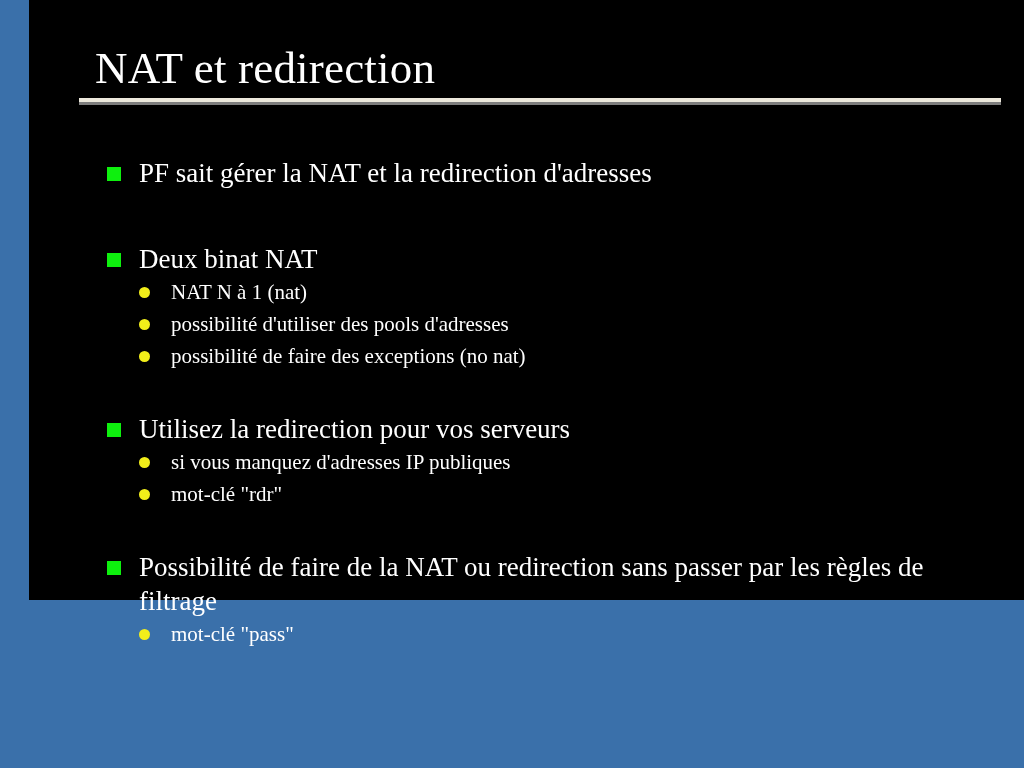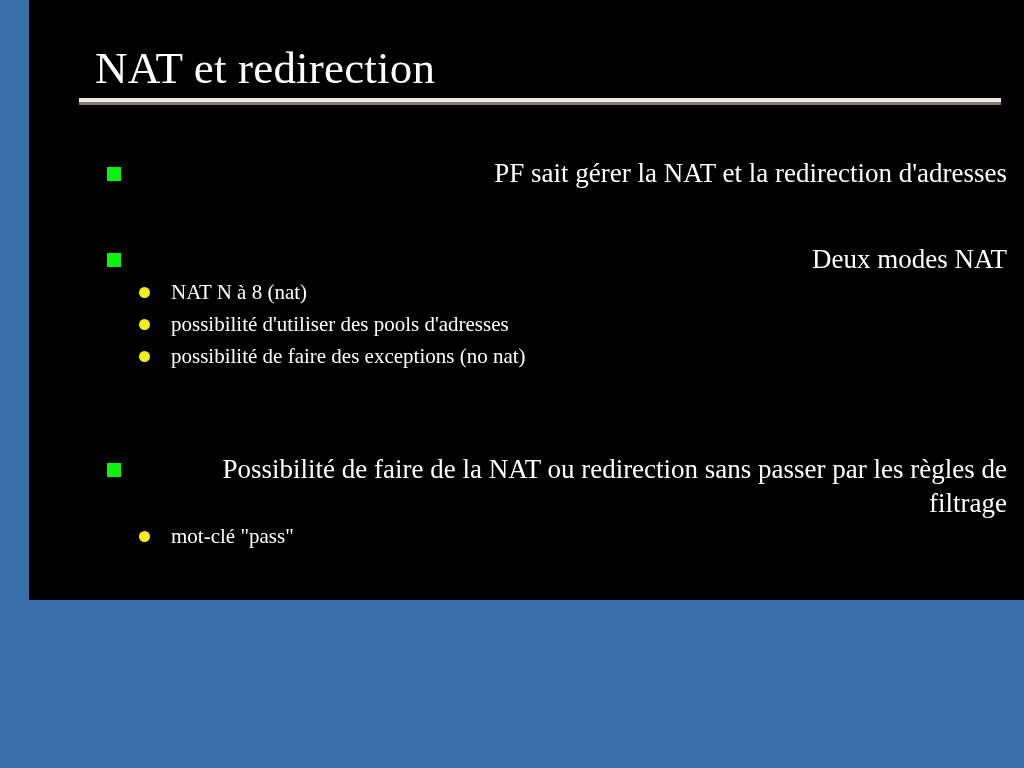--- a/index.html
+++ b/index.html
@@ -78,21 +78,20 @@
     position: absolute;
     left: 0px;
     top: 11px;
     width: 14px;
     height: 14px;
     background: #0ef00e;
     display: block;
   }
   .l1 .l1-text {
     display: block;
-    text-align: right;
   }
 
   
   .l2 {
     position: relative;
     padding-left: 64px;
     font-size: 21px;
     line-height: 32px;
     color: #ffffff;
     margin: 0;
@@ -131,38 +130,52 @@
         <span class="bullet-sq"></span>
         <span class="l1-text">PF sait gérer la NAT et la redirection d'adresses</span>
       </div>
     </div>
 
     <div class="spacer-lg"></div>
 
     <div class="group">
       <div class="l1">
         <span class="bullet-sq"></span>
-        <span class="l1-text">Deux modes NAT</span>
+        <span class="l1-text">Deux binat NAT</span>
       </div>
       <div class="l2">
         <span class="bullet-dot"></span>
-        <span class="l2-text">NAT N à 8 (nat)</span>
+        <span class="l2-text">NAT N à 1 (nat)</span>
       </div>
       <div class="l2">
         <span class="bullet-dot"></span>
         <span class="l2-text">possibilité d'utiliser des pools d'adresses</span>
       </div>
       <div class="l2">
         <span class="bullet-dot"></span>
         <span class="l2-text">possibilité de faire des exceptions (no nat)</span>
       </div>
     </div>
 
     <div class="spacer-md"></div>
 
+    <div class="group">
+      <div class="l1">
+        <span class="bullet-sq"></span>
+        <span class="l1-text">Utilisez la redirection pour vos serveurs</span>
+      </div>
+      <div class="l2">
+        <span class="bullet-dot"></span>
+        <span class="l2-text">si vous manquez d'adresses IP publiques</span>
+      </div>
+      <div class="l2">
+        <span class="bullet-dot"></span>
+        <span class="l2-text">mot-clé "rdr"</span>
+      </div>
+    </div>
 
     <div class="spacer-md"></div>
 
     <div class="group">
       <div class="l1">
         <span class="bullet-sq"></span>
         <span class="l1-text">Possibilité de faire de la NAT ou redirection sans passer par les règles de filtrage</span>
       </div>
       <div class="l2">
         <span class="bullet-dot"></span>

